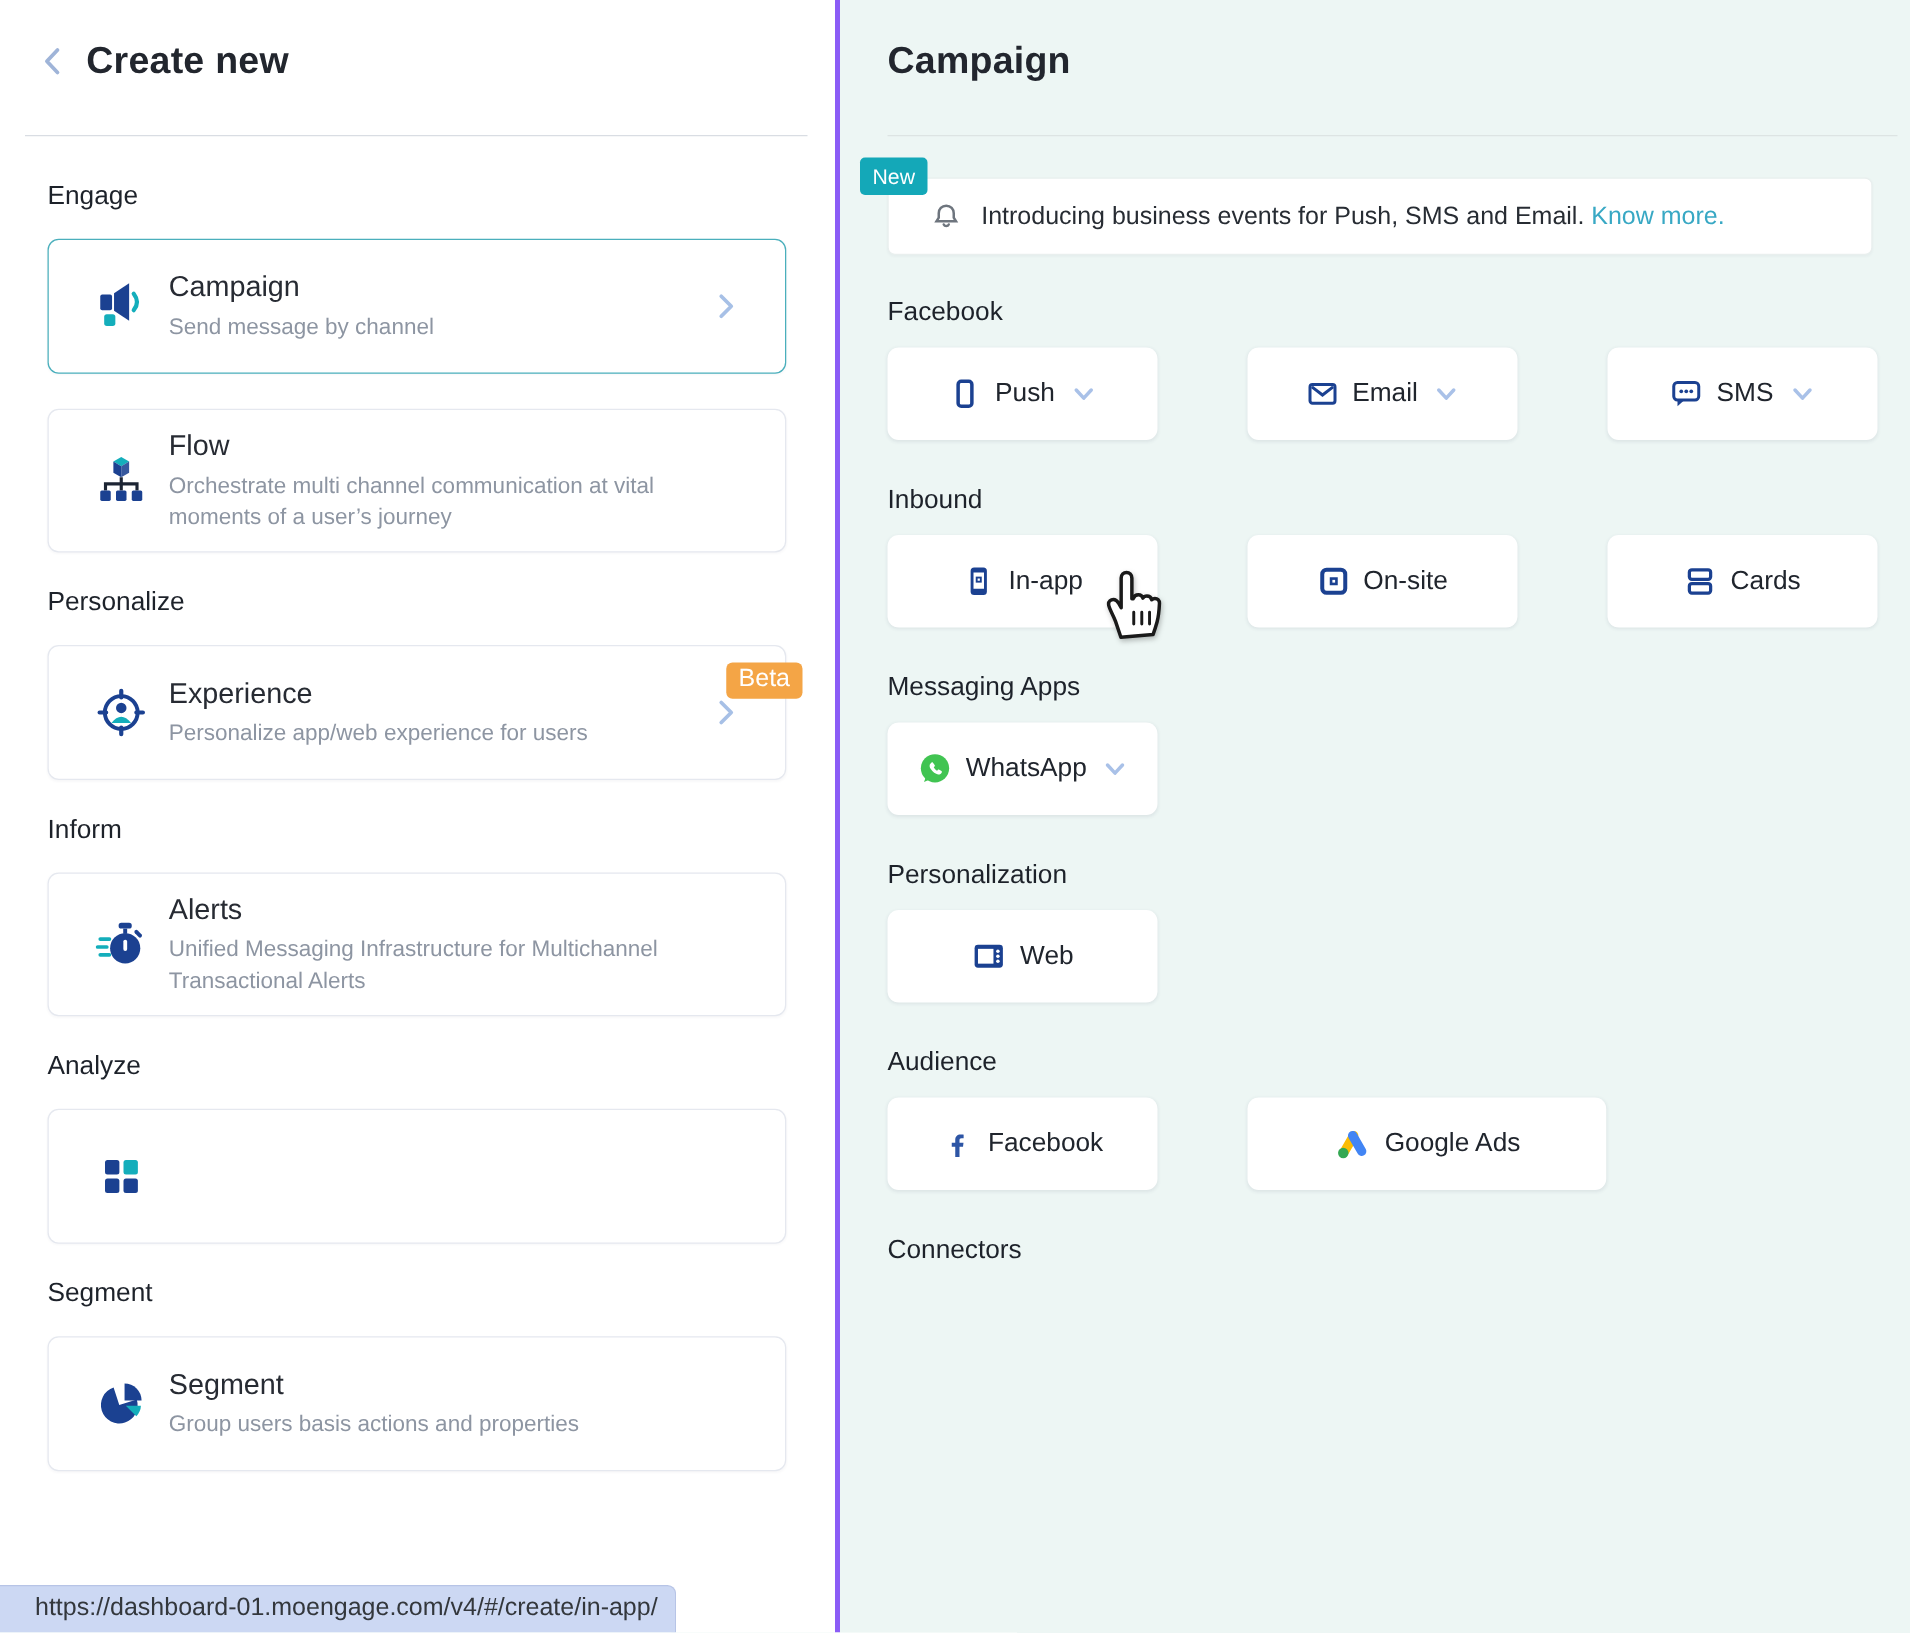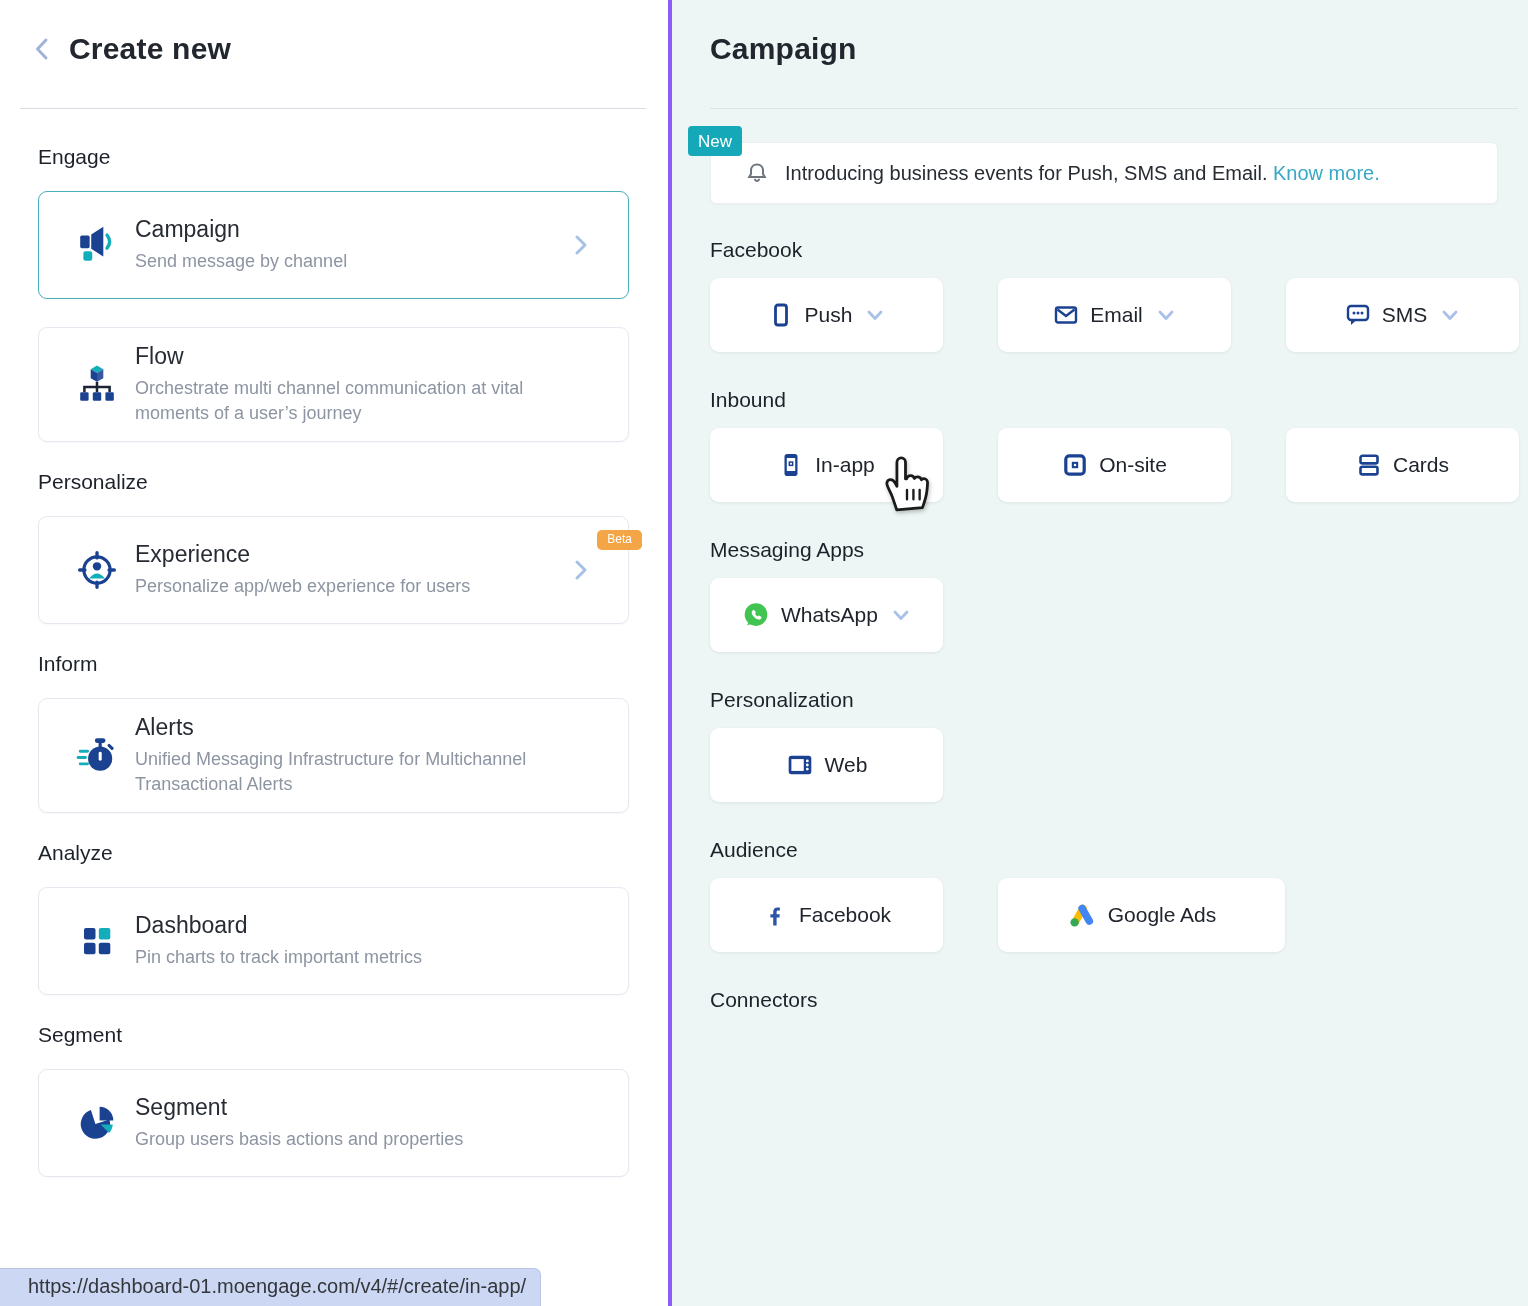--- a/index.html
+++ b/index.html
@@ -30,21 +30,21 @@
     padding:15px 60px 15px 36px;margin-bottom:28px;cursor:pointer;
     box-shadow:0 1px 2px rgba(20,30,60,.03);
   }
   .create-card.selected{border:1.6px solid var(--sel);}
   .create-card .c-icon{width:44px;flex:0 0 44px;margin-right:16px;display:flex;align-items:center;justify-content:center;}
   .c-title{font-size:23px;font-weight:500;color:#272b33;margin-bottom:6px;}
   .c-desc{font-size:18px;line-height:25px;color:var(--desc);}
   .c-chevron{position:absolute;right:36px;top:50%;transform:translateY(-50%);width:22px;height:26px;}
   .card-badge{
     position:absolute;top:13px;right:-14px;background:var(--orange);color:#fff;
-    font-size:12px;padding:2px 10px 4px;border-radius:5px;
+    font-size:20px;padding:2px 10px 4px;border-radius:5px;
   }
   
   .right-panel{
     position:absolute;left:672px;top:0;width:856px;height:1306px;
     background:var(--mint);padding:0 30px 0 38px;
   }
   .right-panel .panel-title{padding-top:32px;display:block;}
   .rp-divider{border:none;border-top:1px solid #dde4e3;margin:42px -20px 0 0;}
   .banner{
     position:relative;margin-top:33px;height:62px;background:#fff;border-radius:6px;
@@ -54,21 +54,21 @@
   .banner-badge{
     position:absolute;left:-23px;top:-17px;background:#14a8b8;color:#fff;
     font-size:17px;padding:6px 10px 4px;border-radius:4px;
   }
   .banner-text{font-size:20px;color:#272c33;}
   .banner-link{color:var(--link);cursor:pointer;}
   .group-label{font-size:21px;color:#1d222a;margin:36px 0 16px;}
   .group-label.first{margin-top:34px;}
   .channel-row{display:grid;grid-template-columns:210px 210px 210px;column-gap:78px;}
   .channel-card{
-    height:74px;width:233px;background:#fff;border-radius:9px;cursor:pointer;
+    height:74px;width:216px;background:#fff;border-radius:9px;cursor:pointer;
     display:flex;align-items:center;justify-content:center;gap:11px;
     box-shadow:0 1px 3px rgba(42,60,90,.09);
   }
   .channel-card.wide{width:287px;}
   .ch-icon{display:flex;align-items:center;}
   .ch-label{font-size:21px;font-weight:500;color:#20252d;}
   .ch-dd{display:flex;align-items:center;margin-left:2px;}
   
   .status-bar{
     position:absolute;left:0;bottom:0;background:var(--urlbg);
@@ -164,24 +164,20 @@
       <div class="section-label">Analyze</div>
       <div class="create-card">
         <span class="c-icon">
           <svg viewBox="0 0 40 40" width="40" height="40">
             <rect x="7" y="7" width="11.5" height="11.5" rx="2" fill="#1b4191"></rect>
             <rect x="21.8" y="7" width="11.5" height="11.5" rx="2" fill="#14aebb"></rect>
             <rect x="7" y="21.8" width="11.5" height="11.5" rx="2" fill="#1b4191"></rect>
             <rect x="21.8" y="21.8" width="11.5" height="11.5" rx="2" fill="#1b4191"></rect>
           </svg>
         </span>
-        <div class="c-texts">
-          <div class="c-title">Dashboard</div>
-          <div class="c-desc">Pin charts to track important metrics</div>
-        </div>
       </div>
       <div class="section-label">Segment</div>
       <div class="create-card">
         <span class="c-icon">
           <svg viewBox="0 0 40 40" width="42" height="42">
             <path d="M18.5 21 L18.5 7 A14 14 0 1 0 32.5 21 Z" fill="#1b4191" transform="rotate(-18 18.5 21)"></path>
             <path d="M22.5 17.5 L22.5 4.5 A13 13 0 0 1 35.5 17.5 Z" fill="#1b4191"></path>
             <path d="M23.5 21.5 L35 21.5 A12.5 12.5 0 0 1 31.5 29.5 Z" fill="#14aebb"></path>
           </svg>
         </span>

